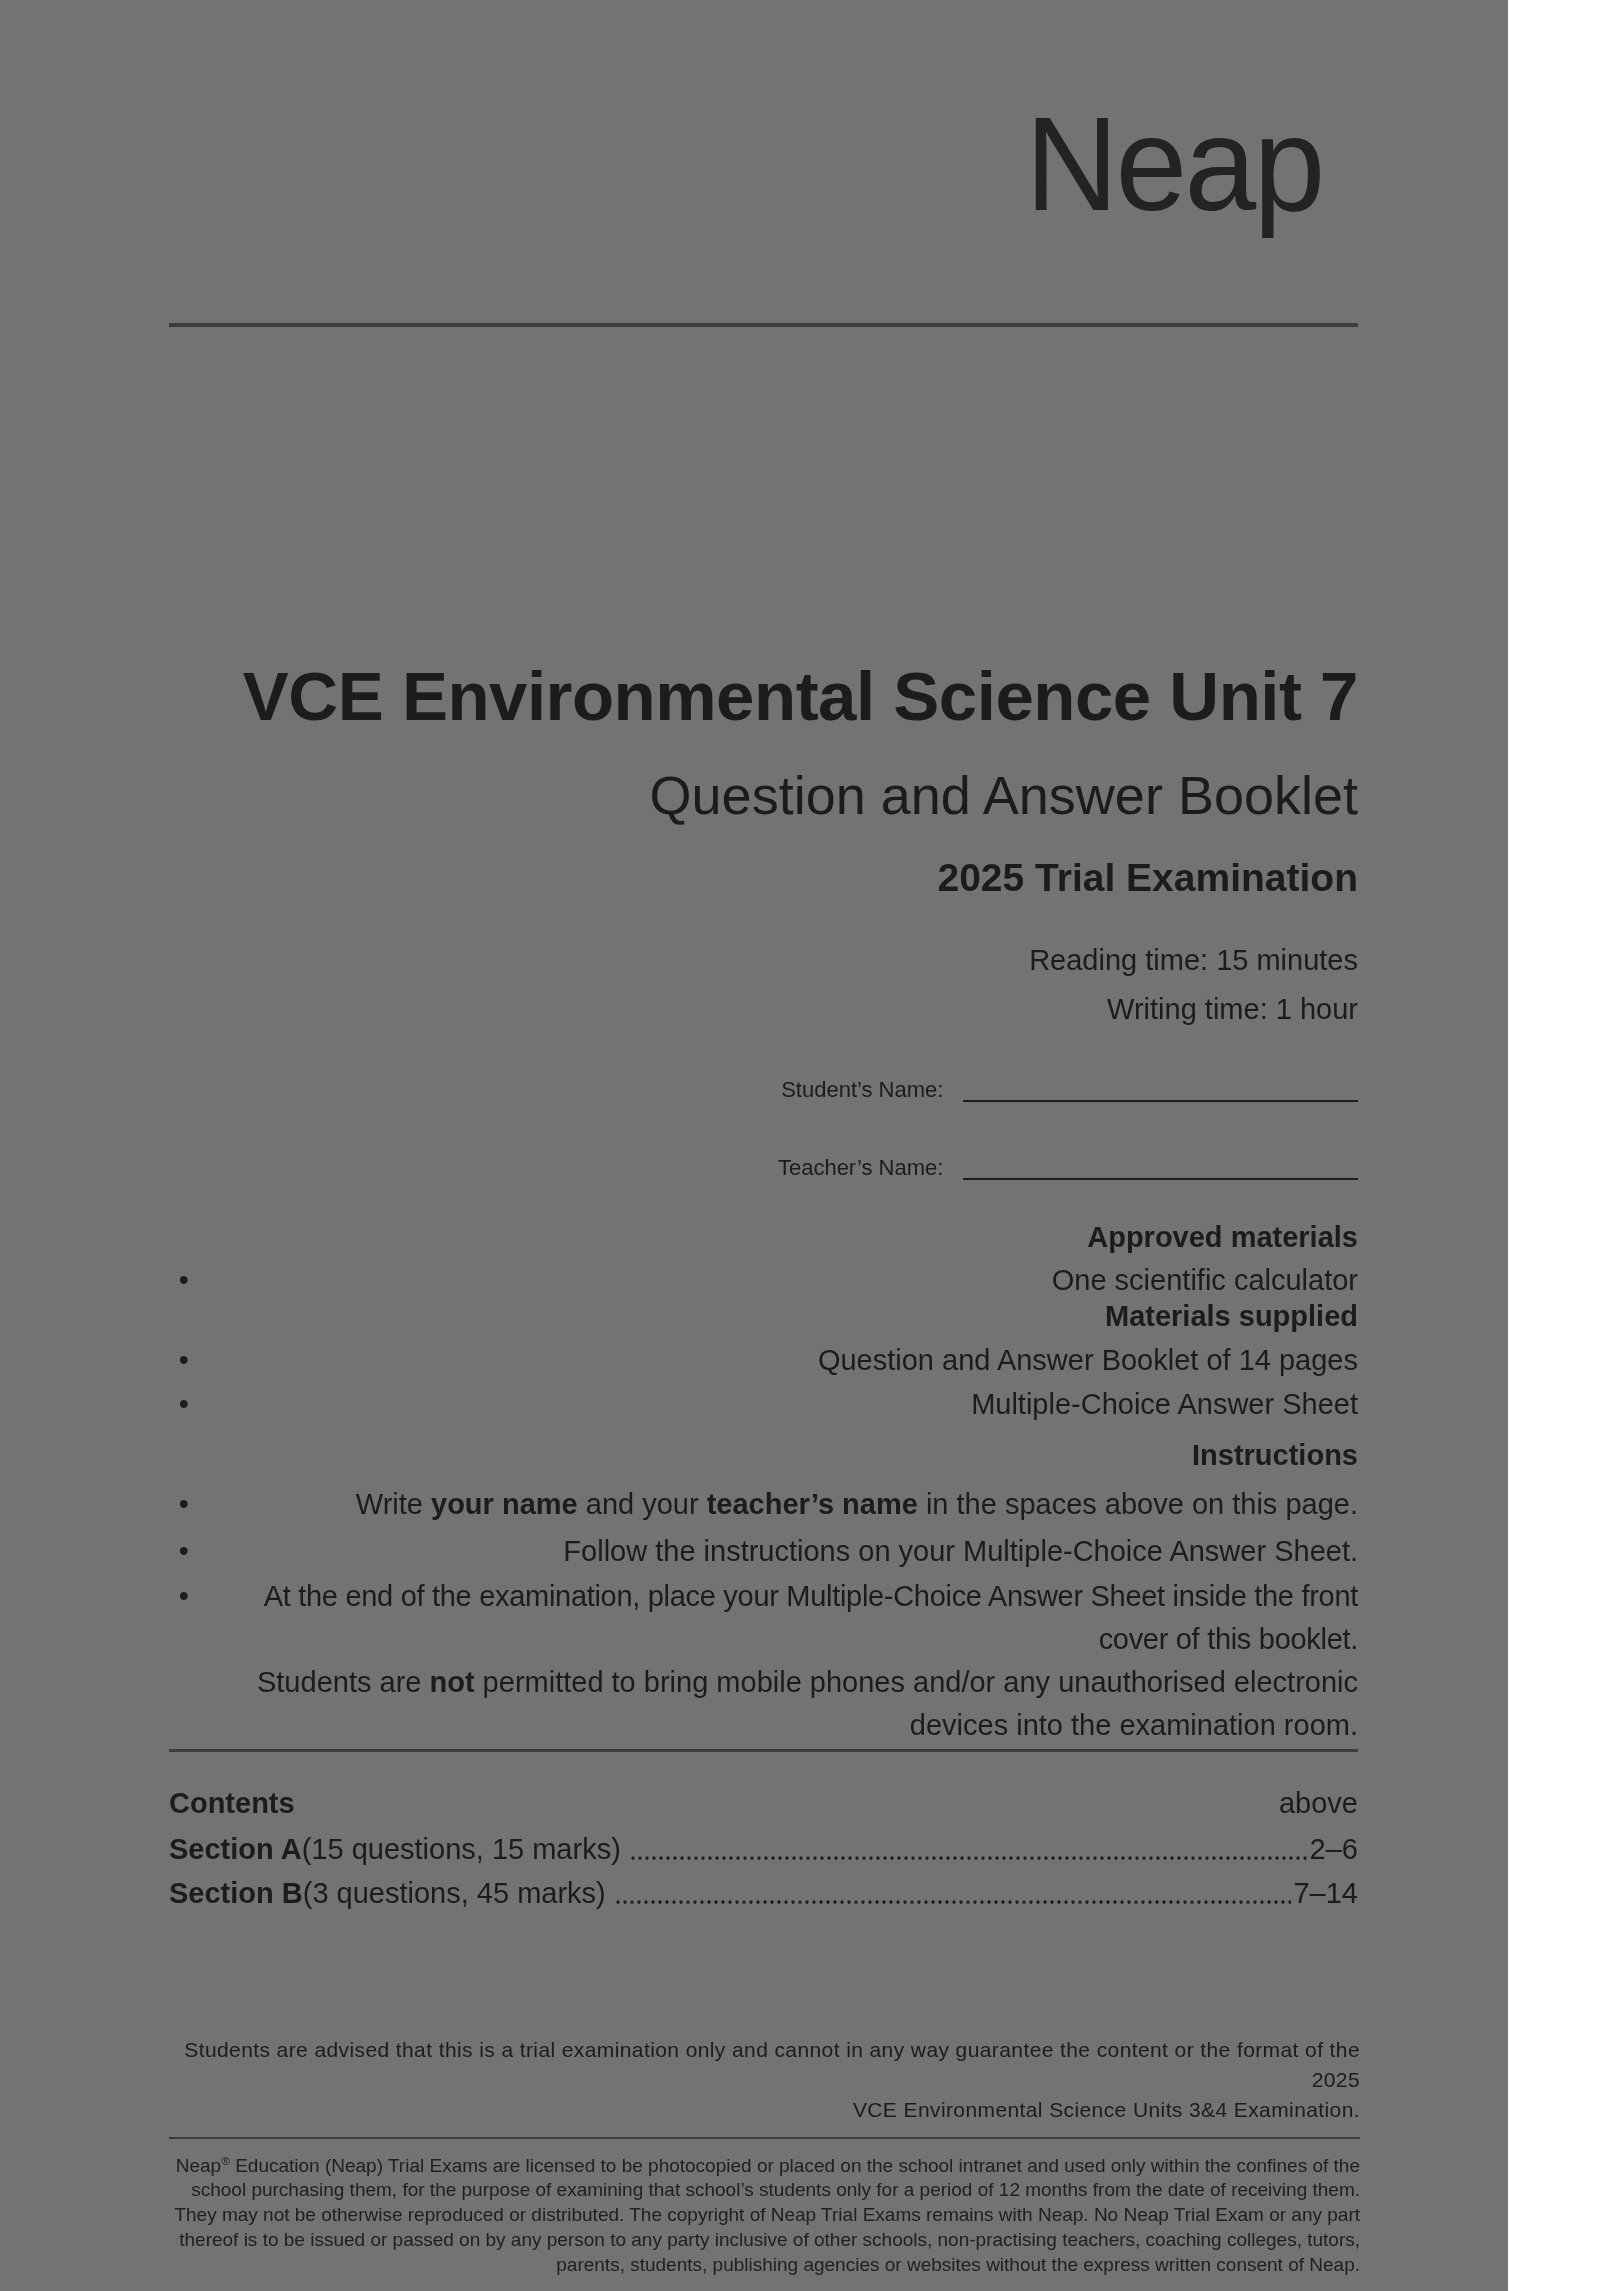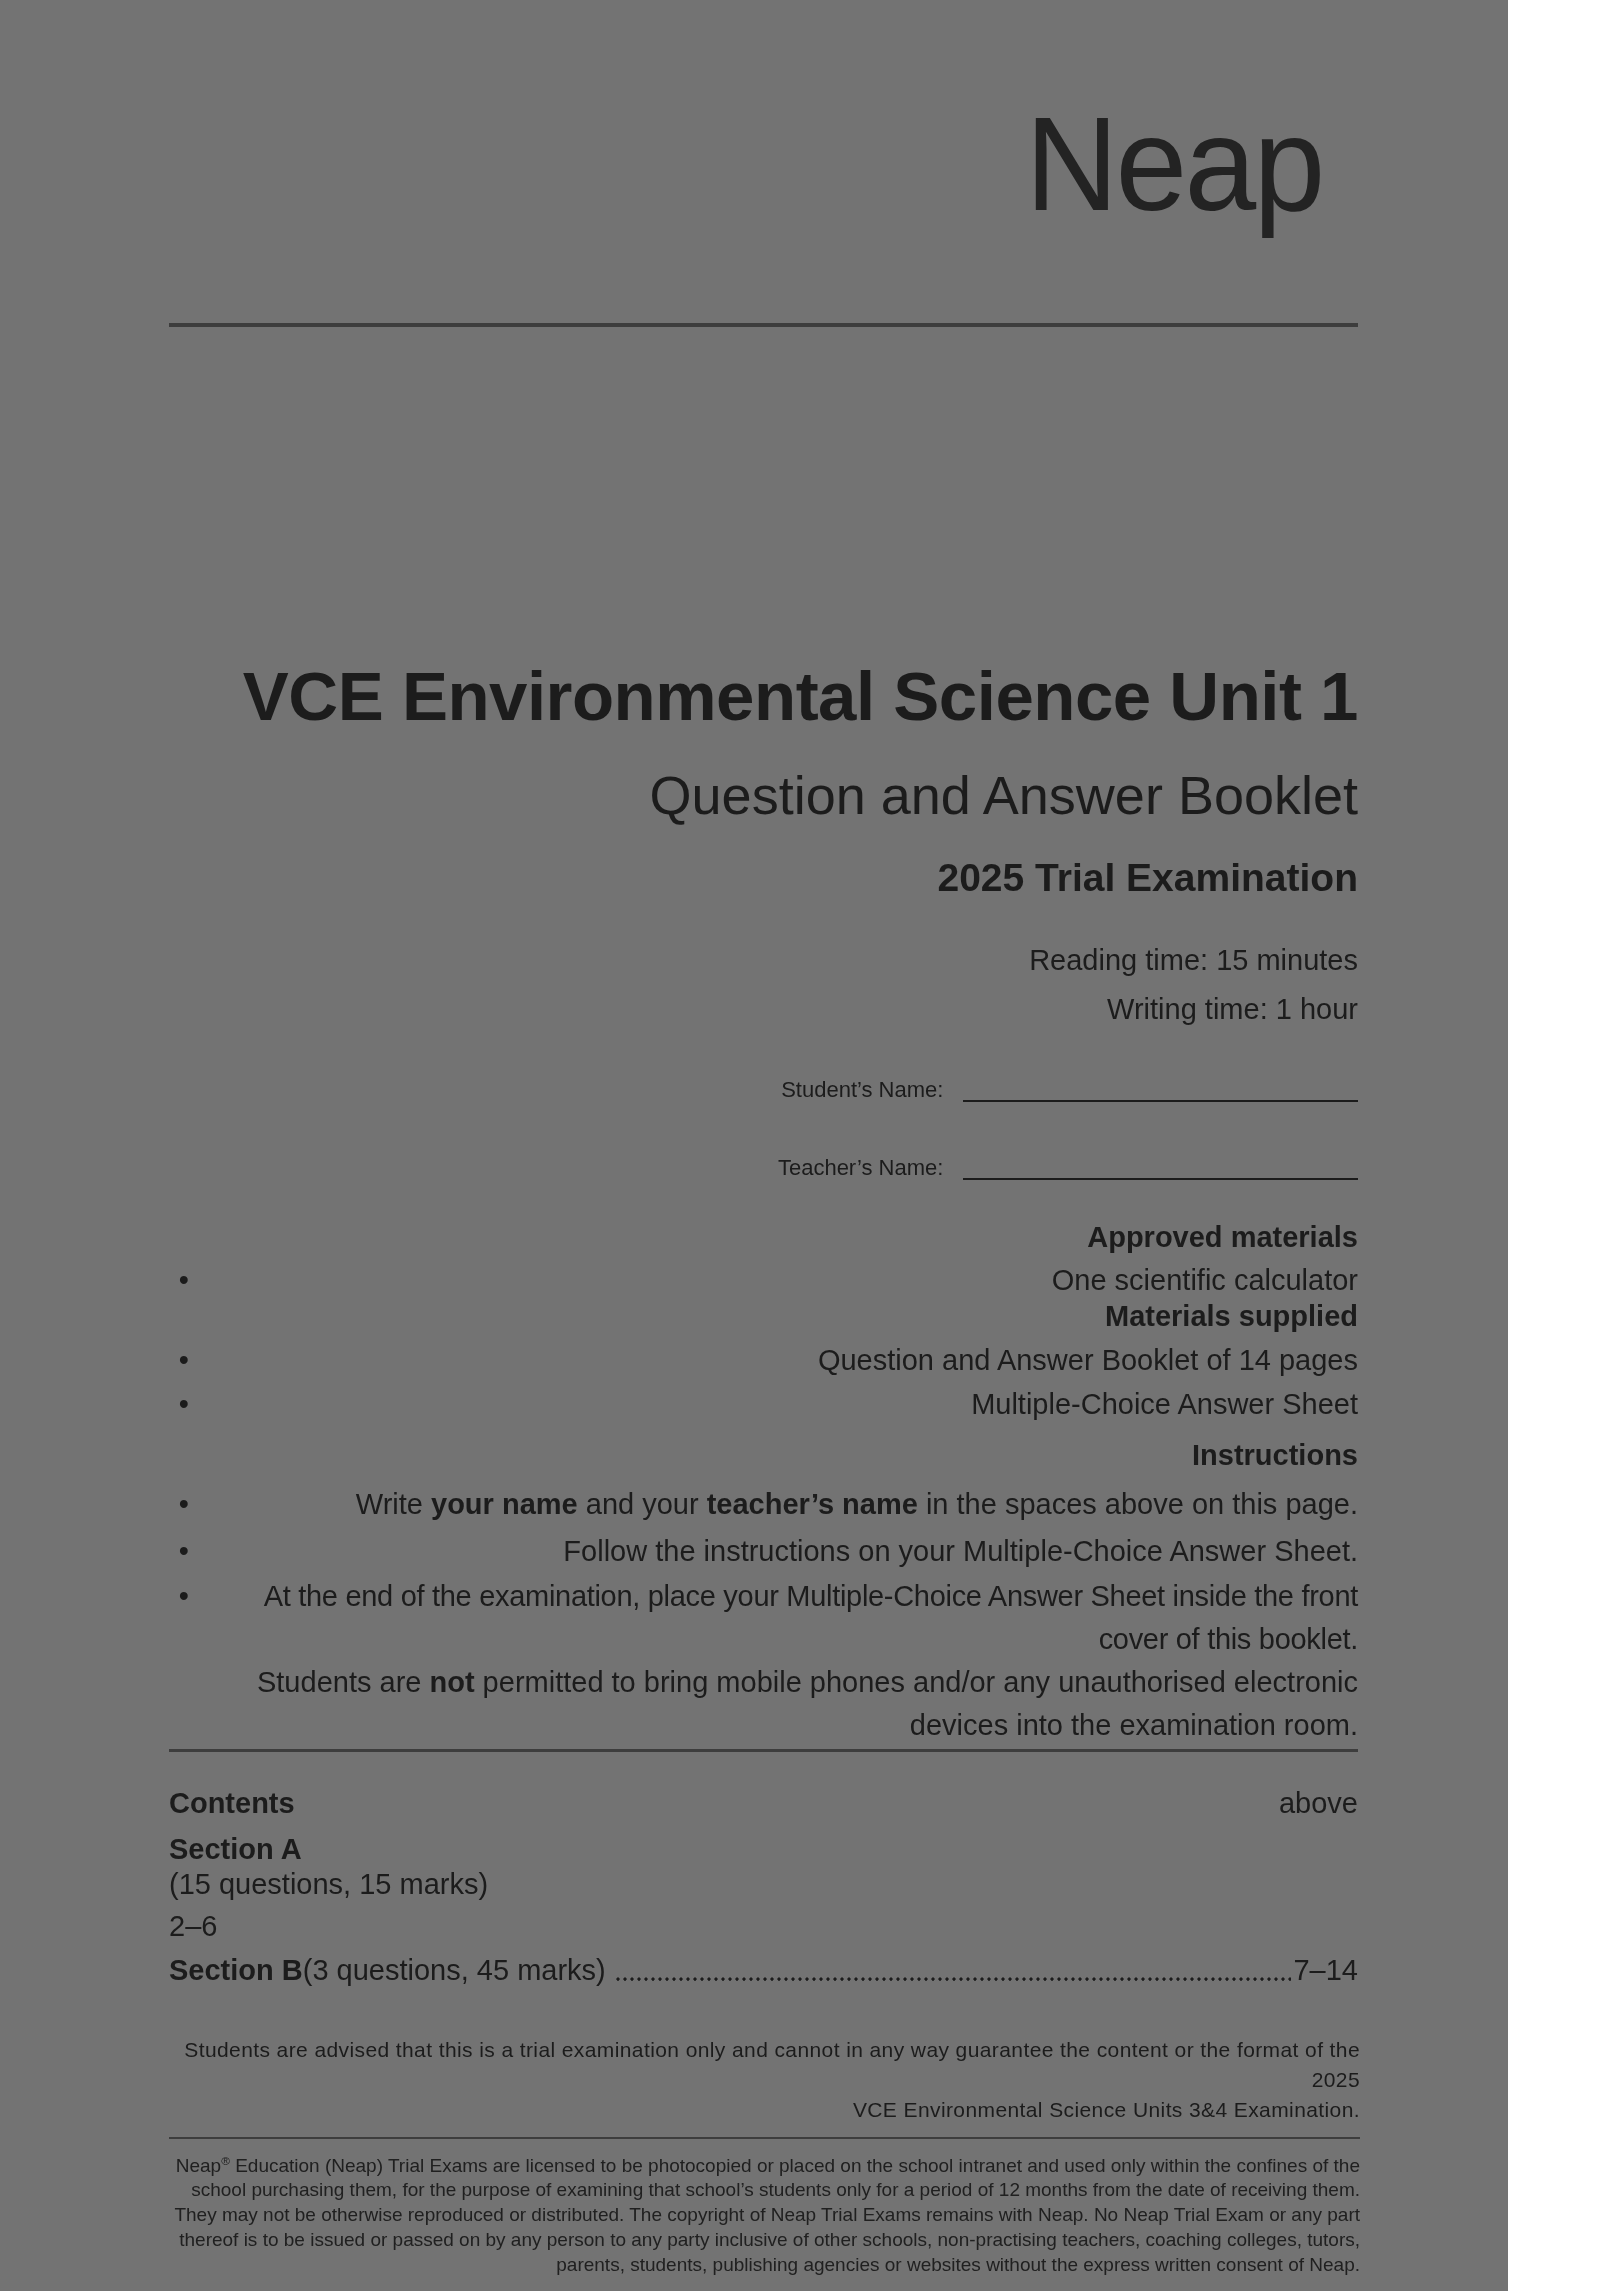--- a/index.html
+++ b/index.html
@@ -49,21 +49,21 @@
   ul.instr li { line-height: 43px; margin-top: 0; }
   ul.instr li.ib1 { margin-top: 10.8px; }
   ul.instr li.ib2 { margin-top: 4px; }
   ul.instr li.ib3 { margin-top: 2px; letter-spacing: -0.3px; }
 
   p.notice { margin: 0; font-size: 29px; line-height: 43px; }
 
   .contents-head { display: flex; justify-content: space-between; align-items: baseline; margin-top: 34px; font-size: 29px; line-height: 35px; }
   .contents-head .ch-label { font-weight: bold; }
   .contents-row { display: flex; align-items: baseline; font-size: 29px; line-height: 35px; }
-  .contents-row.rowA { margin-top: 10.8px; flex-direction: column; }
+  .contents-row.rowA { margin-top: 10.8px; }
   .contents-row.rowB { margin-top: 8.8px; }
   .contents-row .sec { font-weight: bold; }
   .dots {
     flex: 1; align-self: flex-end; height: 3.9px; margin: 0 2px 6.9px 9.8px;
     background-image: radial-gradient(circle at 2px 2px, #1c1c1c 1.4px, transparent 1.8px);
     background-size: 7px 3.9px; background-repeat: repeat-x;
   }
 
   .bottom-block { position: absolute; left: 169px; right: 148px; top: 2035px; }
   .advisory { font-size: 21px; line-height: 30px; letter-spacing: 0.4px; }
@@ -76,21 +76,21 @@
 </style>
 </head>
 <body>
 
 <div class="page">
   <div class="content">
 
     <div class="logo">Neap</div>
     <div class="rule rule-thick"></div>
 
-    <h1 class="title">VCE Environmental Science Unit 1</h1>
+    <h1 class="title">VCE Environmental Science Unit 7</h1>
     <h2 class="subtitle">Question and Answer Booklet</h2>
     <h3 class="exam">2025 Trial Examination</h3>
 
     <p class="time reading">Reading time: 15 minutes</p>
     <p class="time writing">Writing time: 1 hour</p>
 
     <div class="name-row">
       <span>Student’s Name:</span><span class="fill-line"></span>
     </div>
     <div class="name-row">

